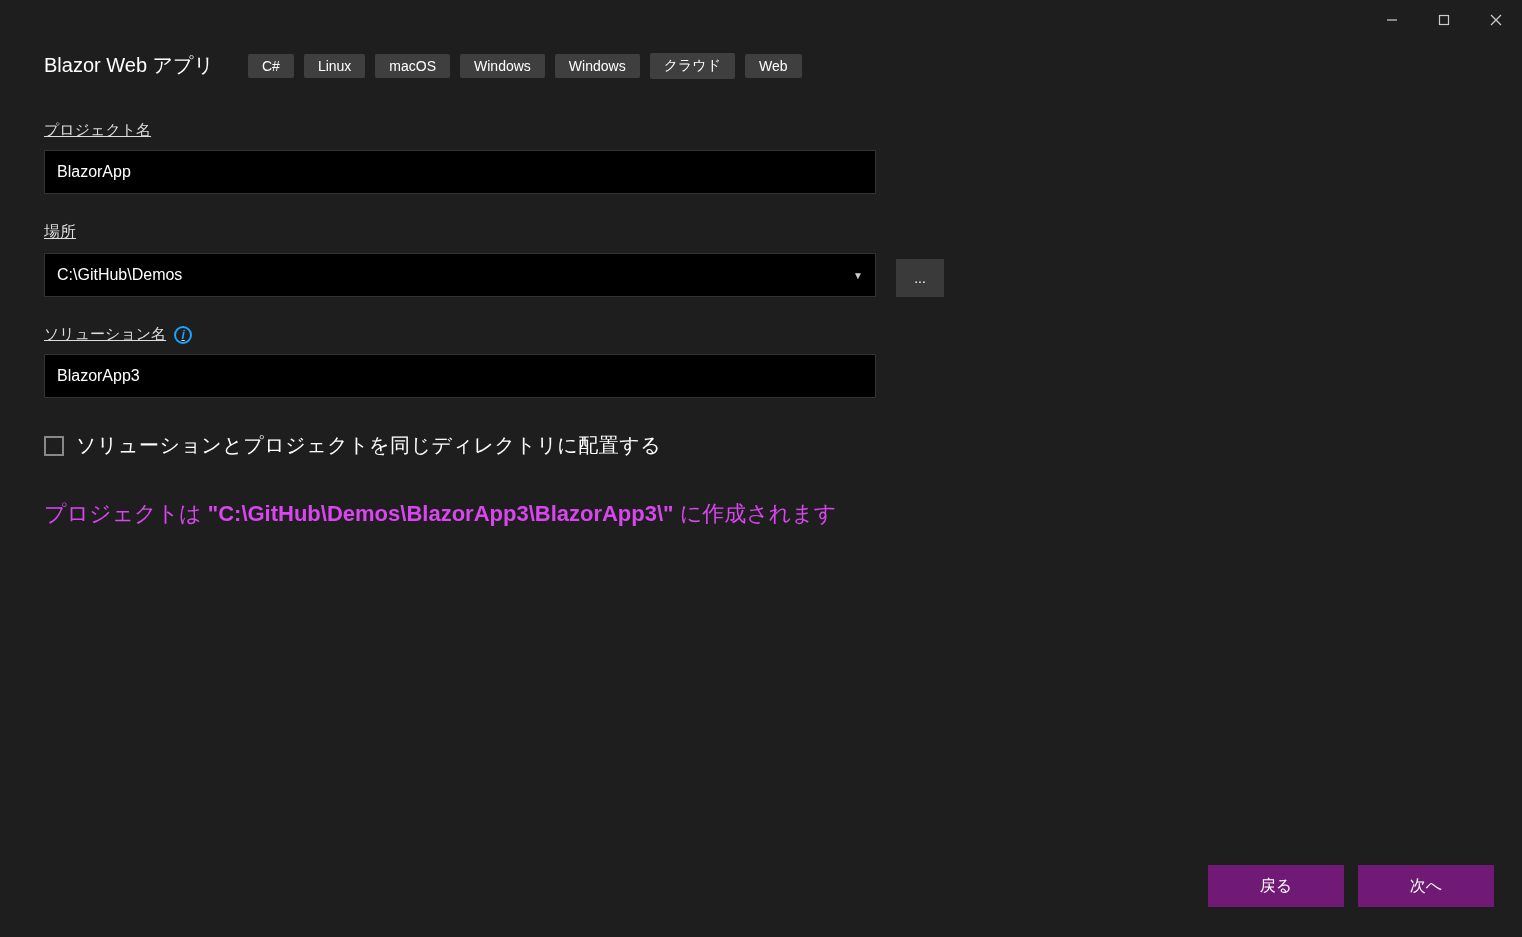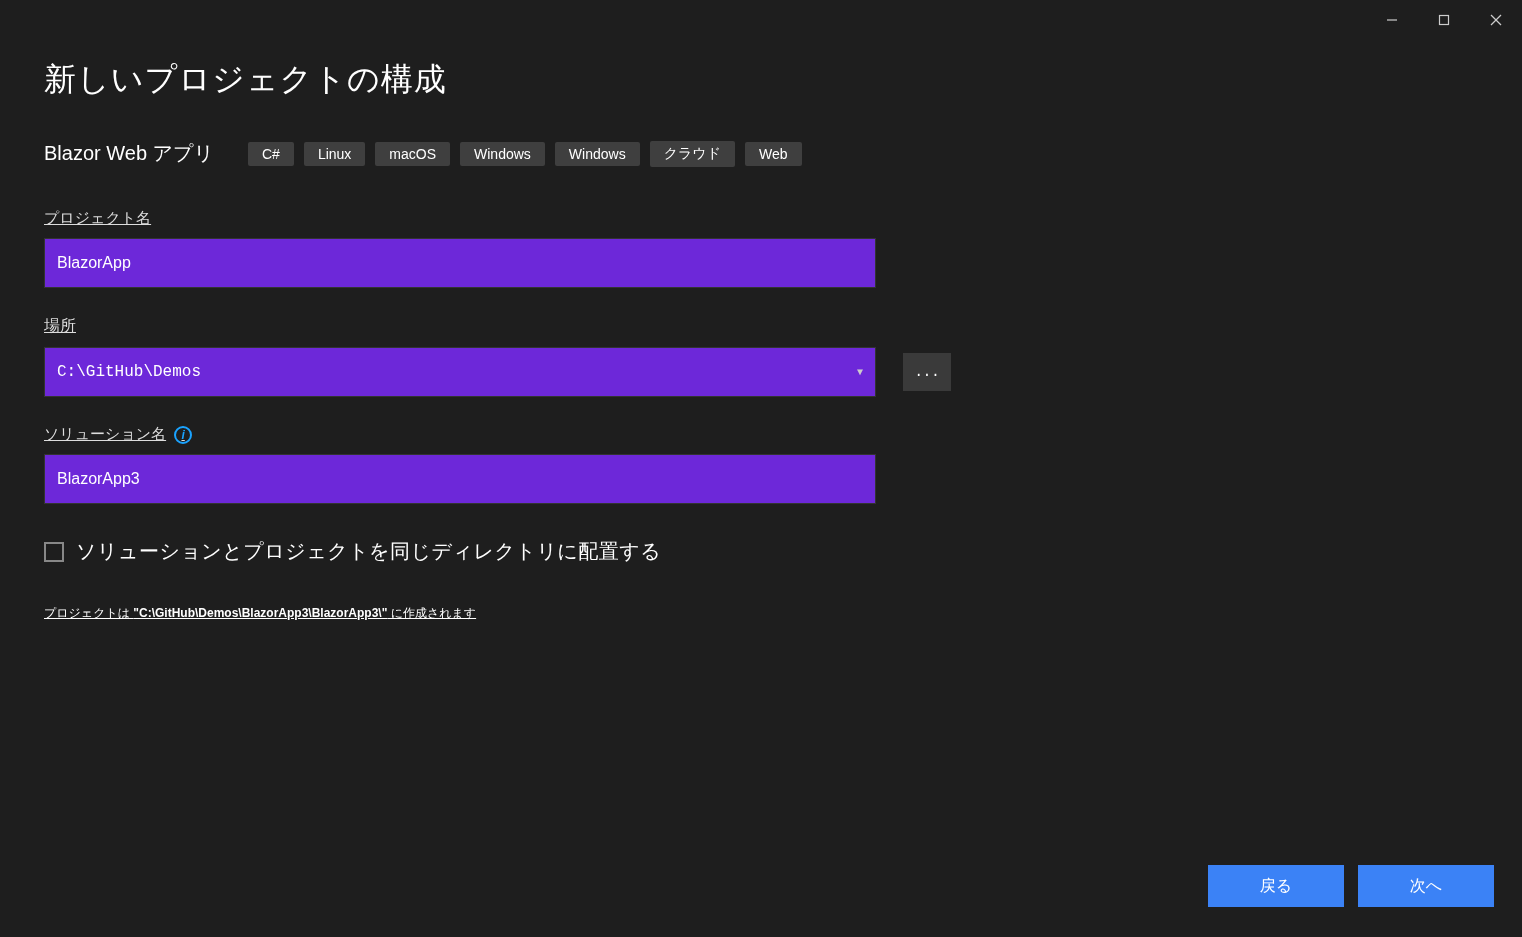--- a/index.html
+++ b/index.html
@@ -81,29 +81,28 @@
   .field-label.big {
     font-size: 16px;
   }
 
   .field-block {
     margin-bottom: 28px;
   }
 
   .input-row {
     display: flex;
-    align-items: center;
-    gap: 27px;
-    font-family: Liberation Mono, monospace;
+    align-items: flex-end;
+    gap: 20px;
   }
 
   input.text, .combo {
     width: 832px;
-    height: 50px;
-    background: #6d28d9;
+    height: 44px;
+    background: #000000;
     border: 1px solid #333333;
     color: #ffffff;
     font-size: 16px;
     padding: 0 12px;
     outline: none;
   }
 
   .combo {
     display: flex;
     align-items: center;
@@ -154,34 +153,33 @@
     border: 2px solid #888888;
     background: transparent;
     cursor: pointer;
   }
   .checkbox-label {
     font-size: 20px;
     letter-spacing: 0.5px;
   }
 
   .path-note {
-    font-size: 12px;
-    color: #ffffff;
-    text-decoration: underline;
+    font-size: 22px;
+    color: #d946ef;
   }
   .path-note .bold { font-weight: bold; }
 
   .footer {
     display: flex;
     justify-content: flex-end;
     gap: 14px;
     padding: 0 28px 30px 0;
   }
   .footer-btn {
-    background: #3b82f6;
+    background: #701a75;
     color: #ffffff;
     border: none;
     width: 136px;
     height: 42px;
     font-size: 16px;
     cursor: pointer;
   }
 </style>
 </head>
 <body>
@@ -204,21 +202,20 @@
         <svg width="12" height="12" viewBox="0 0 12 12">
             <line x1="1" y1="1" x2="11" y2="11" stroke="#cccccc" stroke-width="1.2"></line>
             <line x1="11" y1="1" x2="1" y2="11" stroke="#cccccc" stroke-width="1.2"></line>
           </svg>
       </div>
     </div>
   </div>
 
   <div class="content">
 
-    <h1 class="page-title">新しいプロジェクトの構成</h1>
 
     <div class="subtitle-row">
       <div class="subtitle">Blazor Web アプリ</div>
       <div class="tag">C#</div>
       <div class="tag">Linux</div>
       <div class="tag">macOS</div>
       <div class="tag">Windows</div>
       <div class="tag">Windows</div>
       <div class="tag">クラウド</div>
       <div class="tag">Web</div>

